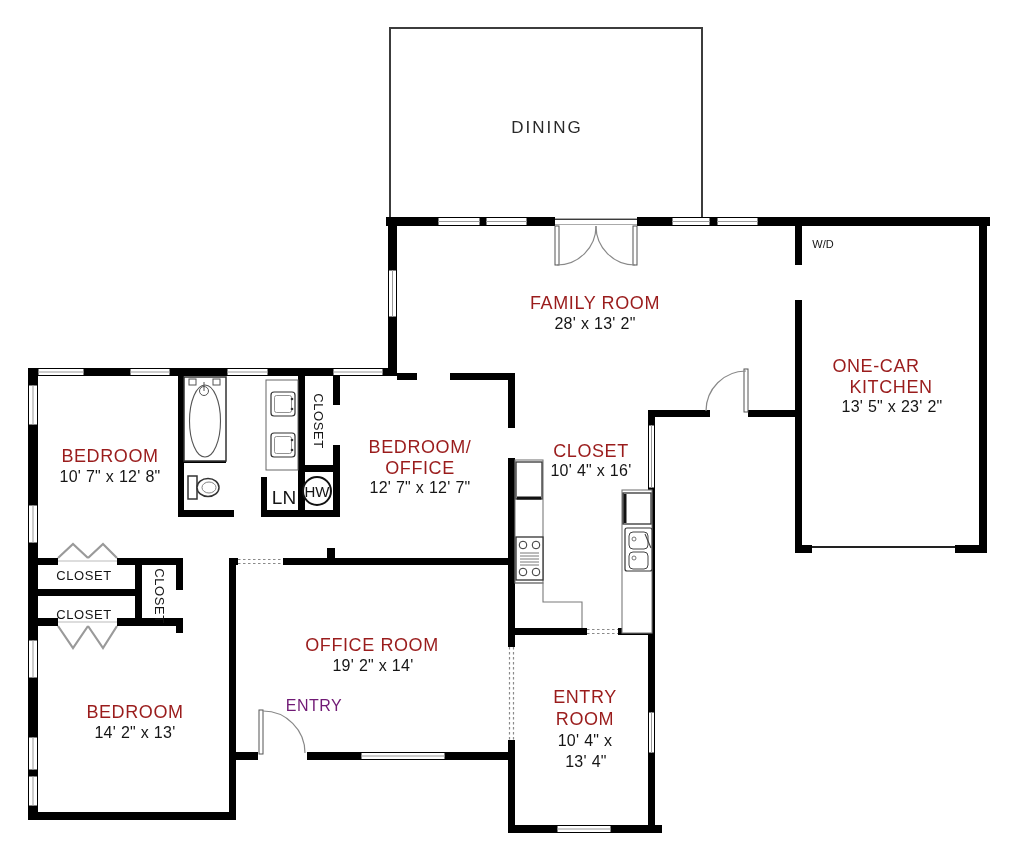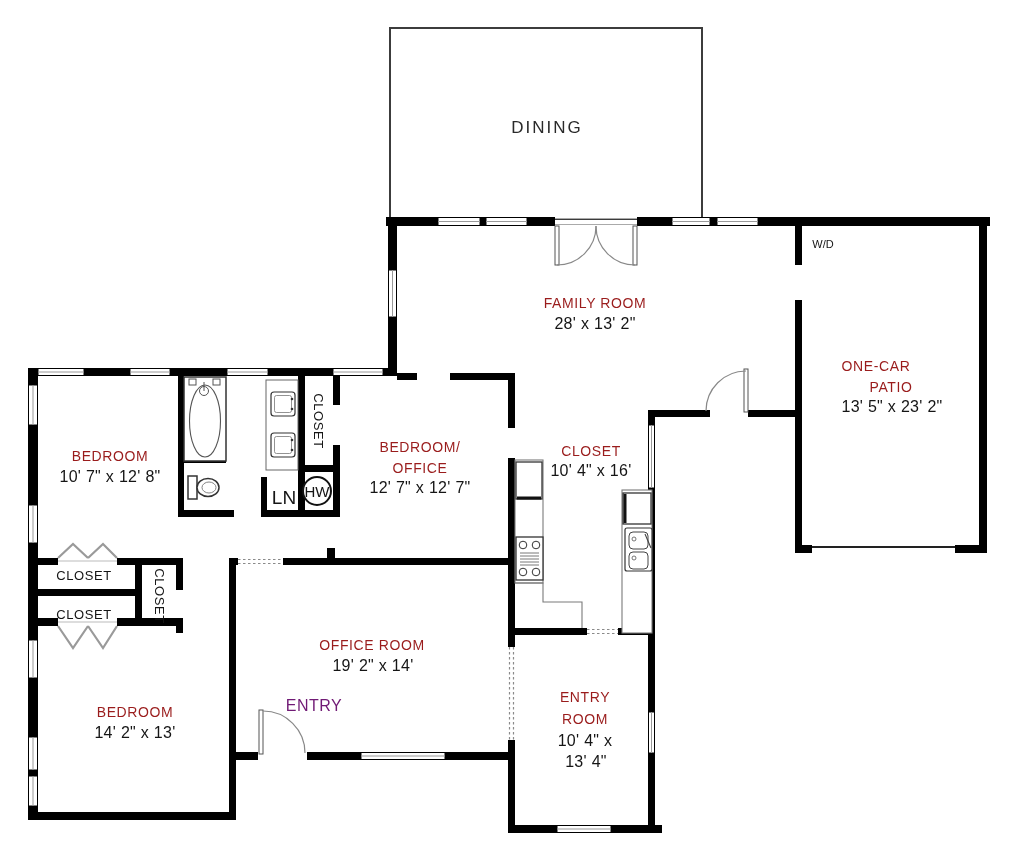--- a/index.html
+++ b/index.html
@@ -5,21 +5,21 @@
   html,body{margin:0;padding:0;background:#fff;}
   .plan{
     position:relative;width:1024px;height:864px;background:#ffffff;
     font-family:"Liberation Sans",sans-serif;overflow:hidden;
   }
   .plan svg{position:absolute;left:0;top:0;}
   .lbl{
     position:absolute;transform:translate(-50%,-50%);
     white-space:nowrap;line-height:1;z-index:5;
   }
-  .room{color:#9a1c1c;font-size:14px;letter-spacing:.6px;}
+  .room{color:#9a1c1c;font-size:18px;letter-spacing:.6px;}
   .dim{color:#151515;font-size:16px;letter-spacing:.3px;}
   .note{color:#701a75;font-size:16px;letter-spacing:.5px;}
   .patio-t{font-size:17px;letter-spacing:2px;color:#2a2a2a;}
   .small{font-size:13px;letter-spacing:.6px;color:#151515;}
   .vert{transform:translate(-50%,-50%) rotate(90deg);}
   .ln-t{font-size:19px;color:#151515;text-align:center;}
   .hw-t{font-size:15px;color:#151515;letter-spacing:0;}
   .wd-t{font-size:11px;color:#151515;}
 </style>
 </head>
@@ -274,21 +274,21 @@
   </svg>
 
   <div class="lbl patio-t" style="left:547px;top:127px">DINING</div>
 
   <div class="lbl room" style="left:595px;top:303px">FAMILY ROOM</div>
   <div class="lbl dim" style="left:595px;top:324px">28' x 13' 2"</div>
 
   <div class="lbl wd-t" style="left:823px;top:244px">W/D</div>
 
   <div class="lbl room" style="left:876px;top:366px">ONE-CAR</div>
-  <div class="lbl room" style="left:891px;top:387px">PATIO</div>
+  <div class="lbl room" style="left:891px;top:387px">KITCHEN</div>
   <div class="lbl dim" style="left:892px;top:407px">13' 5" x 23' 2"</div>
 
   <div class="lbl room" style="left:110px;top:456px">BEDROOM</div>
   <div class="lbl dim" style="left:110px;top:477px">10' 7" x 12' 8"</div>
 
   <div class="lbl small vert" style="left:318px;top:421px">CLOSET</div>
 
   <div class="lbl room" style="left:420px;top:447px">BEDROOM/</div>
   <div class="lbl room" style="left:420px;top:468px">OFFICE</div>
   <div class="lbl dim" style="left:420px;top:488px">12' 7" x 12' 7"</div>

